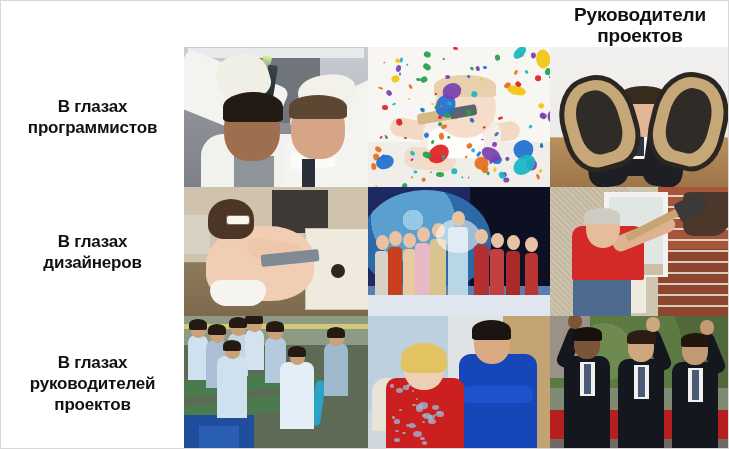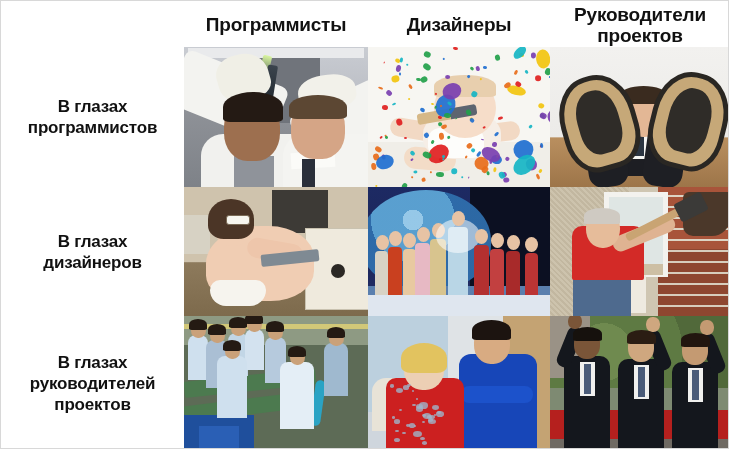--- a/index.html
+++ b/index.html
@@ -205,22 +205,20 @@
   .s-shirt    { position: absolute; left: 50%; top: 6px; width: 15px; height: 34px; margin-left: -7px; background: #f0f0ee; }
   .s-tie      { position: absolute; left: 50%; top: 8px; width: 7px; height: 30px; margin-left: -3px; background: #4a5b78; }
   .s-wave     { position: absolute; width: 15px; height: 42px; background: #14171d; border-radius: 7px; }
   .s-hand     { position: absolute; width: 14px; height: 15px; background: #a87a55; border-radius: 46%; }
 </style>
 </head>
 <body>
 
 <div id="meme">
 
-  <div class="col-head" id="head-programmers">Программисты</div>
-  <div class="col-head" id="head-designers">Дизайнеры</div>
   <div class="col-head" id="head-managers">Руководители<br>проектов</div>
 
   <div class="row-label" id="label-programmers">В глазах<br>программистов</div>
   <div class="row-label" id="label-designers">В глазах<br>дизайнеров</div>
   <div class="row-label" id="label-managers">В глазах<br>руководителей<br>проектов</div>
 
   <div class="cell r1 c1">
     <div class="scene">
       <div class="p lab-bg"></div>
       <div class="p lab-wallsq"></div>

